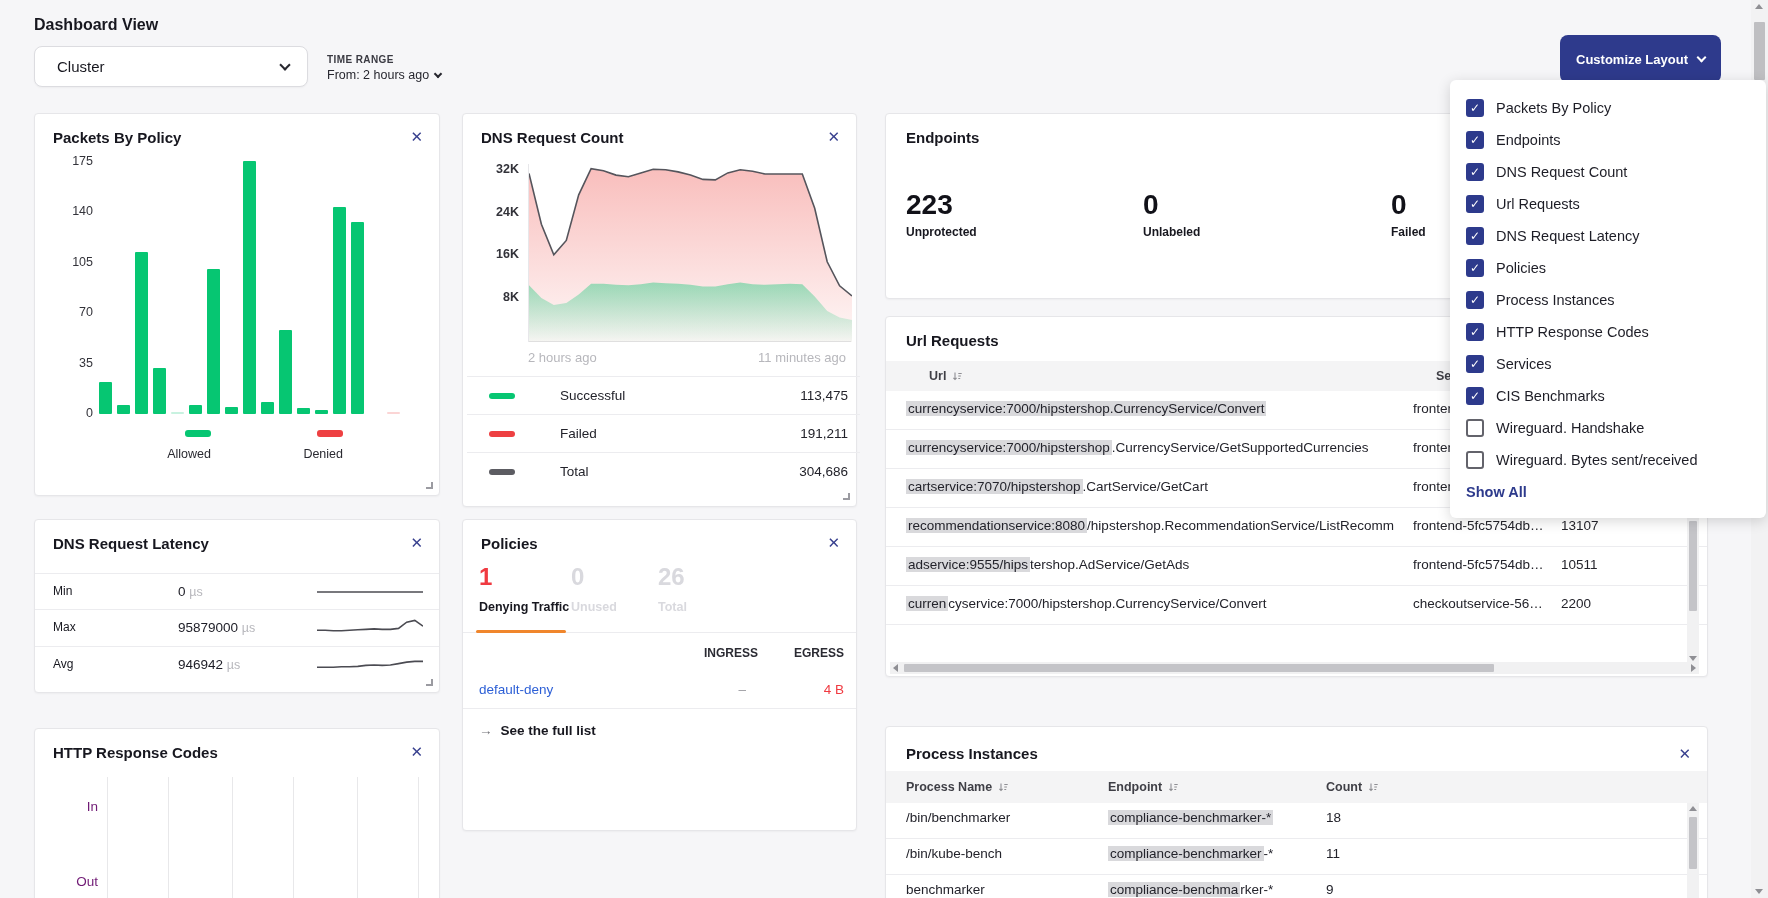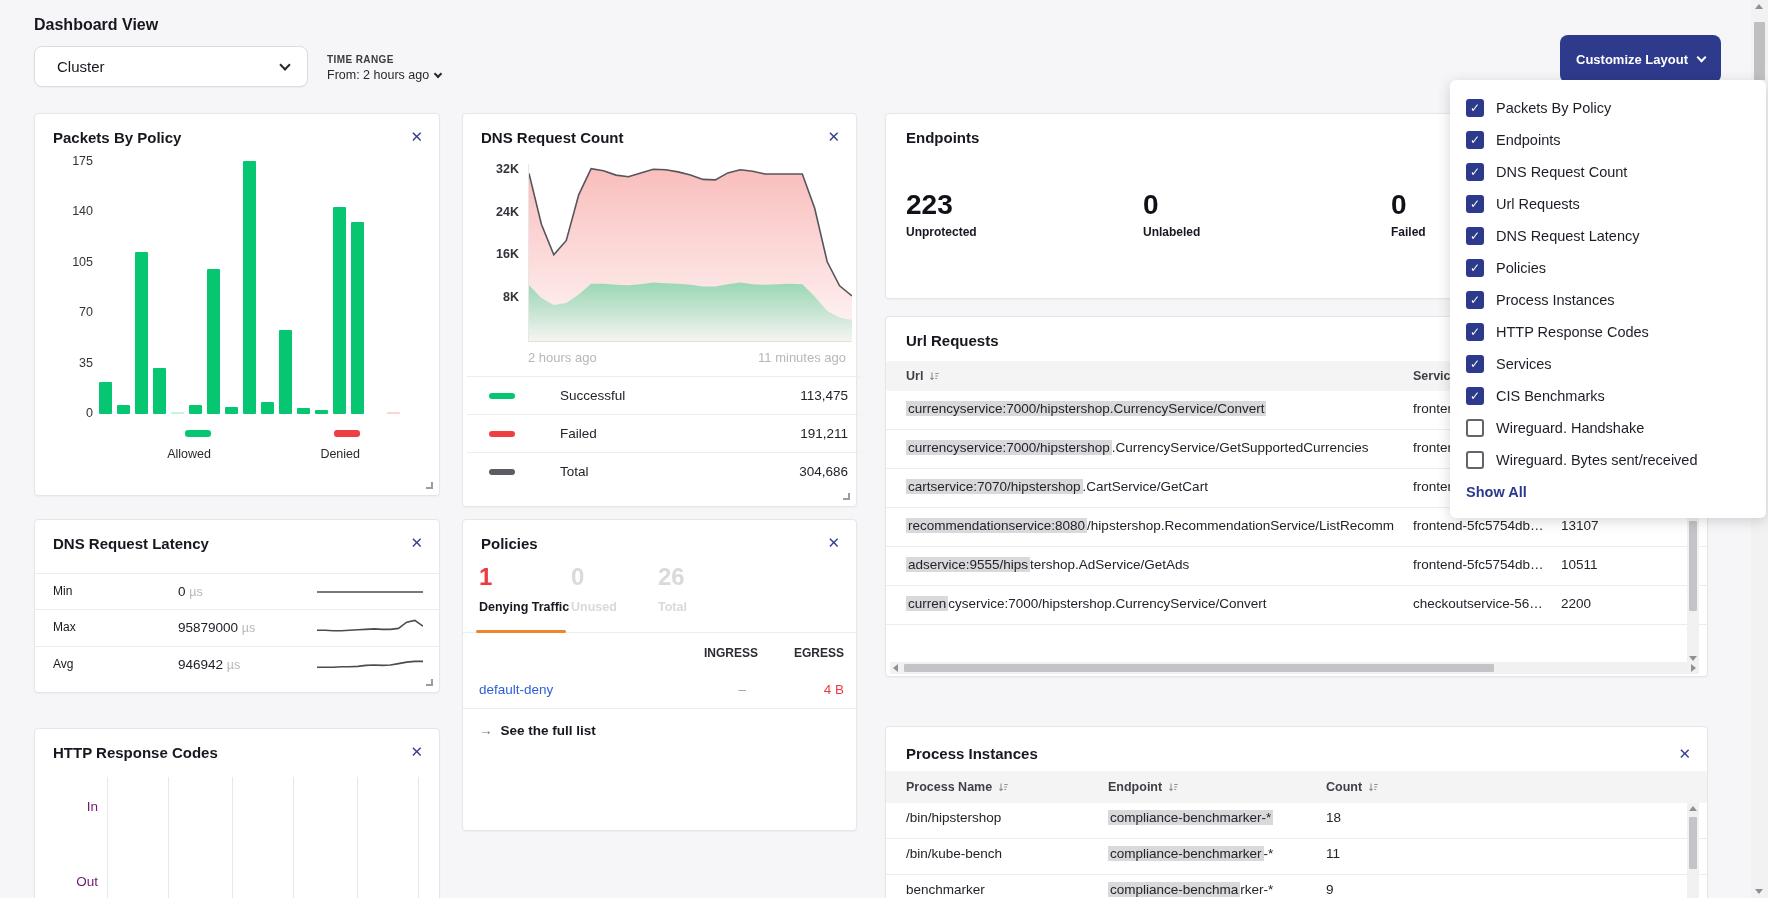--- a/index.html
+++ b/index.html
@@ -73,21 +73,21 @@
   .ep-lb{font-size:12px;font-weight:700;color:#17171f;margin-top:4px;}
 
   
   .thead{position:absolute;left:0;top:44px;width:100%;background:#f4f4f5;}
   .th{position:absolute;top:0;font-size:12.5px;font-weight:700;color:#3f3f46;display:flex;align-items:center;gap:6px;}
   .sort-ic{display:inline-flex;}
   .trow{position:relative;border-bottom:1px solid #ececef;}
   .cell{position:absolute;white-space:nowrap;overflow:hidden;font-size:13.5px;color:#23232b;}
   .hl{background:#d9d9dc;border-radius:2px;padding:3px 2px;}
 
-  #url-head{height:30px;} #url-head .th{height:30px;}
+  #url-head{height:30px;} #url-head .th{height:30px;margin-left:23px;}
   #url-body{position:absolute;left:0;top:74px;width:100%;}
   #url-body .trow{height:39px;}
   #url-body .cell{top:10px;}
   .url-cell{left:20px;width:496px;}
   .svc-cell{left:527px;width:140px;}
   .cnt-cell{left:675px;width:90px;}
 
   #pi-head{height:32px;} #pi-head .th{height:32px;}
   #pi-body{position:absolute;left:0;top:76px;width:100%;}
   #pi-body .trow{height:36px;}
@@ -176,21 +176,21 @@
         <div class="bar green" style="left: 162px; height: 12px;"></div>
         <div class="bar green" style="left: 180px; height: 84px;"></div>
         <div class="bar green" style="left: 198px; height: 6px;"></div>
         <div class="bar green" style="left: 216px; height: 4px;"></div>
         <div class="bar green" style="left: 234px; height: 207px;"></div>
         <div class="bar green" style="left: 252px; height: 192px;"></div>
         <div class="bar red faint" style="left: 288px; height: 2px;"></div>
       </div>
     <div id="pk-legend">
         <div class="pk-leg" style="left: 96px;"><span class="sw" style="background: rgb(6, 198, 114);"></span><div class="lb">Allowed</div></div>
-        <div class="pk-leg" style="left: 245px;"><span class="sw" style="background: rgb(238, 64, 66);"></span><div class="lb">Denied</div></div>
+        <div class="pk-leg" style="left: 228px;"><span class="sw" style="background: rgb(238, 64, 66);"></span><div class="lb">Denied</div></div>
       </div>
     <div class="rz"></div>
   </div>
 
   <div class="card" id="card-dnscount">
     <div class="card-title">DNS Request Count</div>
     <button class="close-btn">✕</button>
     <div id="dns-ticks">
         <div class="dtick" style="top: 48px;">32K</div>
         <div class="dtick" style="top: 90.7px;">24K</div>
@@ -423,21 +423,21 @@
         <span class="sort-ic">
             <svg width="11" height="11" viewBox="0 0 11 11" fill="none">
               <path d="M3 1.5v7M1.4 6.8L3 8.5l1.6-1.7" stroke="#8f8f94" stroke-width="1.1"></path>
               <path d="M6.3 2.5h3.4M6.3 5h2.6M6.3 7.5h1.9" stroke="#8f8f94" stroke-width="1.1"></path>
             </svg>
           </span>
       </div>
     </div>
     <div id="pi-body">
         <div class="trow">
-          <span class="cell proc-cell">/bin/hipstershop</span>
+          <span class="cell proc-cell">/bin/benchmarker</span>
           <span class="cell endp-cell"><span class="hl">compliance-benchmarker-*</span></span>
           <span class="cell pcount-cell">18</span>
         </div>
         <div class="trow">
           <span class="cell proc-cell">/bin/kube-bench</span>
           <span class="cell endp-cell"><span class="hl">compliance-benchmarker</span><span>-*</span></span>
           <span class="cell pcount-cell">11</span>
         </div>
         <div class="trow">
           <span class="cell proc-cell">benchmarker</span>

